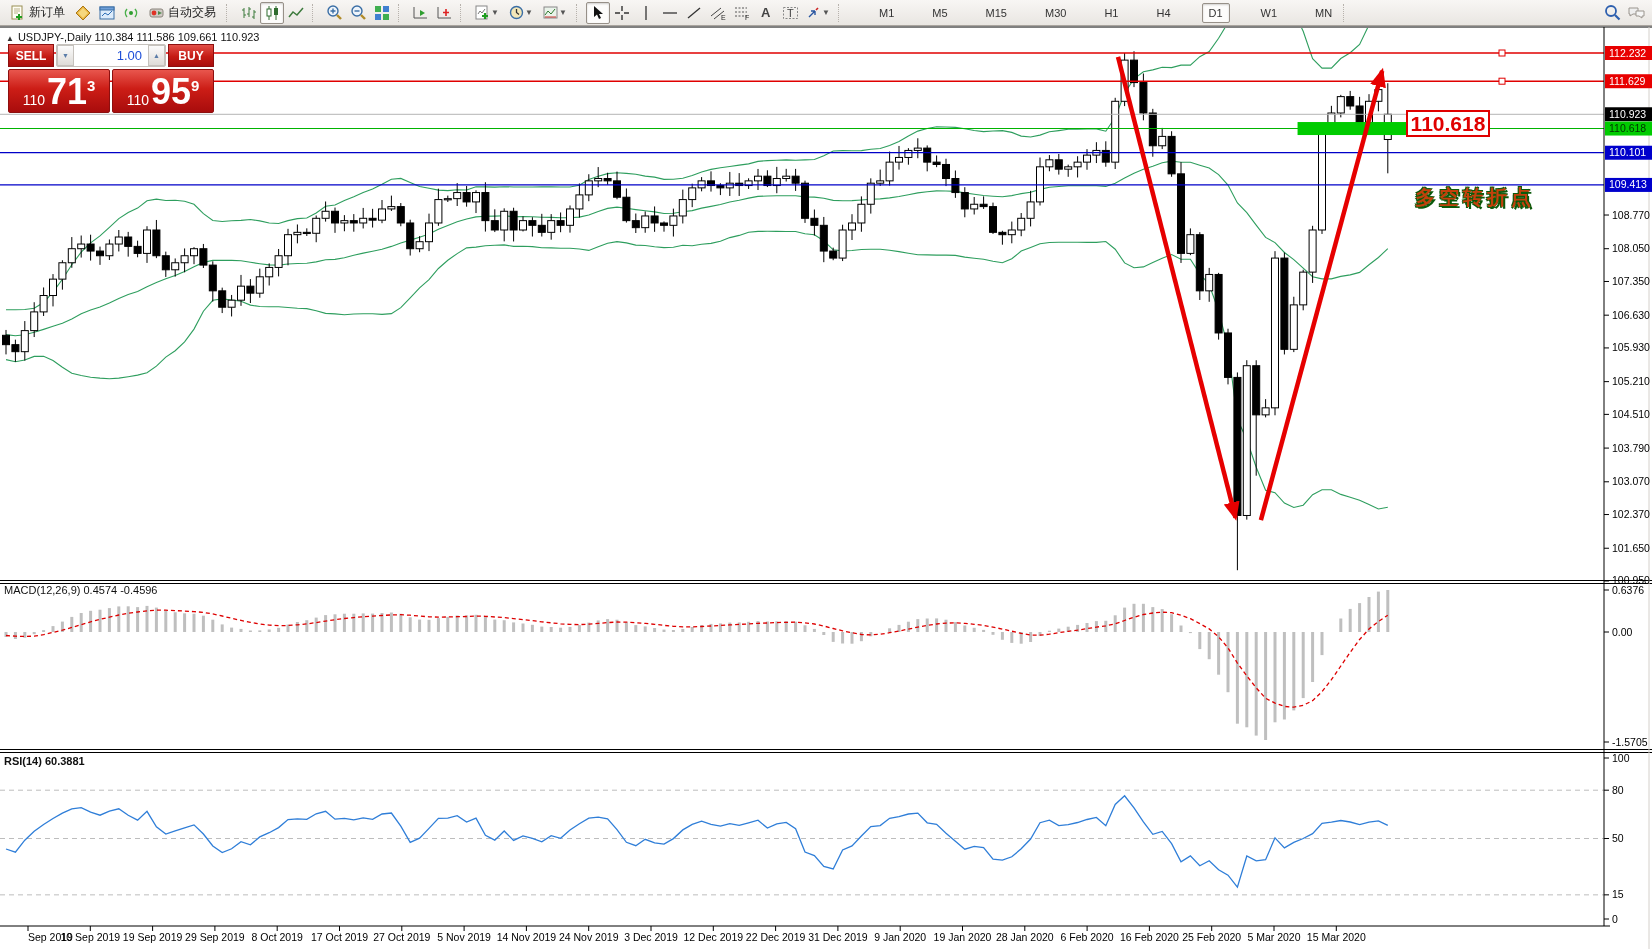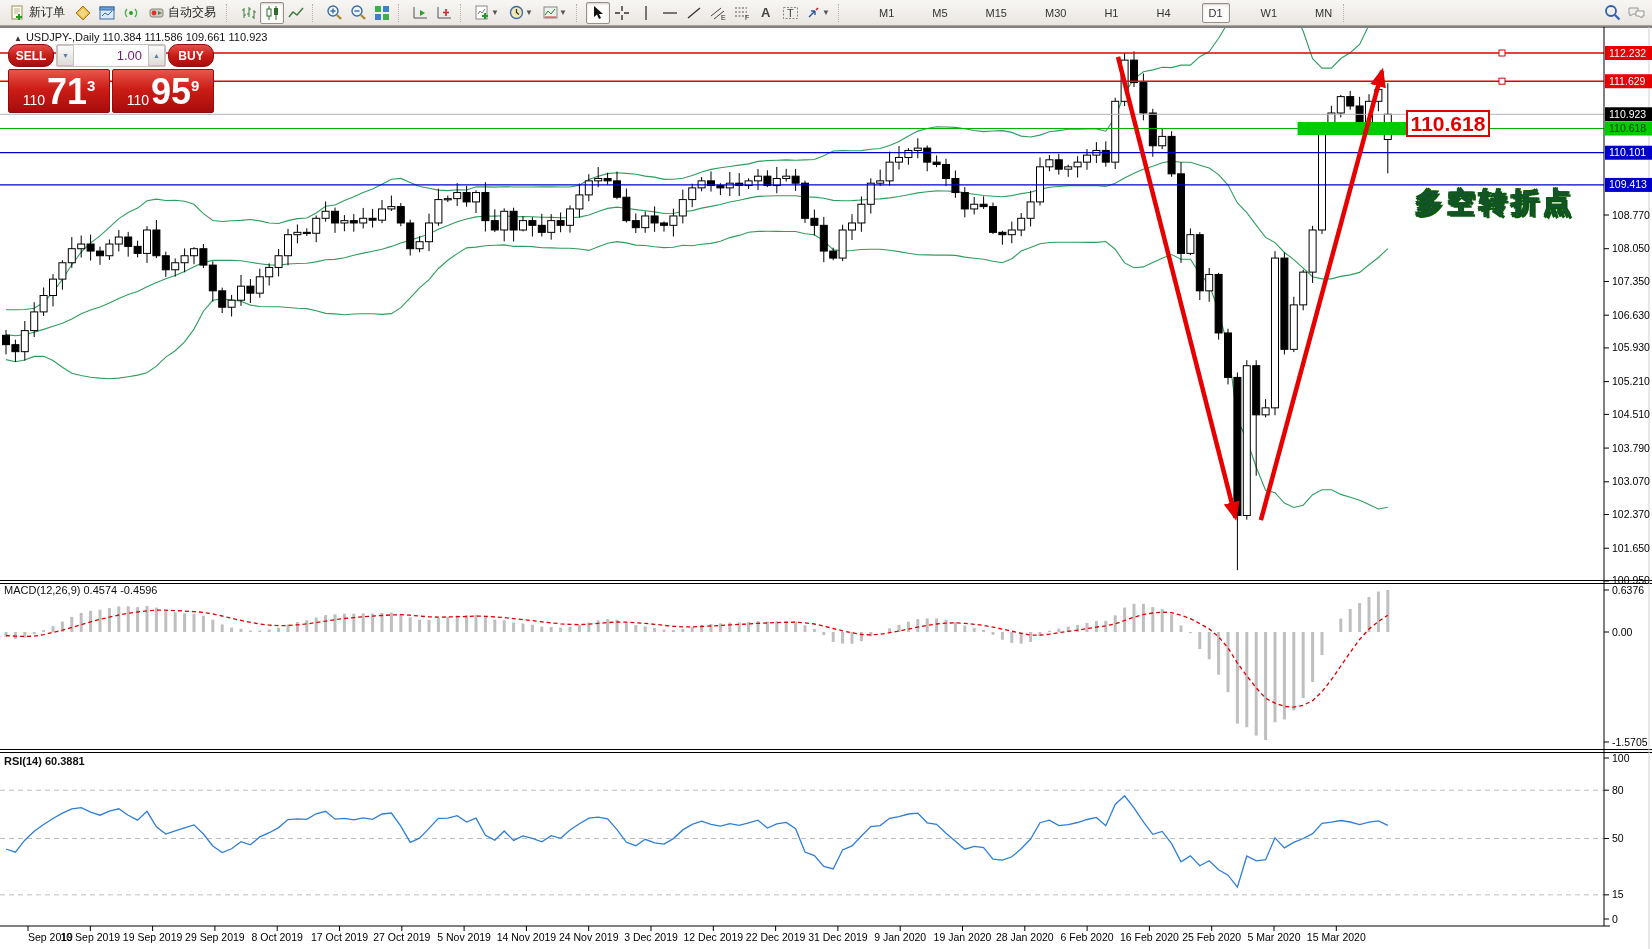--- a/index.html
+++ b/index.html
@@ -19,51 +19,51 @@
   .tbi.pressed, .tf.active { border:1px solid #979088; background:#fdfcfb;
     box-shadow:inset 0 1px 2px rgba(0,0,0,.18);text-align:right; }
   .tb-sep { width:7px; height:18px; border-left:1px dotted #b7b2ac; margin:0 3px 0 4px; }
   .caret { font-size:8px; color:#555; margin-left:1px; }
   .tf { font-size:11px; color:#333; padding:2px 6px; height:20px; display:flex;
     align-items:center; border:1px solid transparent; border-radius:2px;margin-left:24px; }
   .tb-right { margin-left:auto; display:flex; align-items:center; }
 
   
   #chart { position:absolute; left:0; top:0; z-index:1; }
-  .symbol-title { position:absolute; left:14px; top:31px; font-size:11px; color:#111; z-index:10; }
+  .symbol-title { position:absolute; left:6px; top:31px; font-size:11px; color:#111; z-index:10; }
   .symbol-title .tri { font-size:8px; color:#333; margin-right:4px; }
 
   .trade-panel { position:absolute; left:8px; top:44px; width:206px; z-index:20; }
   .tp-row1 { display:flex; align-items:stretch; height:23px; gap:2px; }
   .tp-btn { flex:0 0 46px; color:#fff; font-size:12px; font-weight:bold; text-align:center;
-    border:1px solid #8d0f0f; border-radius:10px;
+    border:1px solid #8d0f0f; border-radius:0;
     background:linear-gradient(#e25048,#c51b14 55%,#a90d0d); }
   .tp-vol { flex:1; display:flex; border:1px solid #c6c2bd; background:#fff; border-radius:2px; }
   .tp-step { width:17px; border:1px solid #c6c2bd; background:linear-gradient(#fbfbfb,#dfdcd8);
     color:#5a7ca8; font-size:7px; }
   .tp-input { flex:1; width:50px; border:0; outline:none; font-size:13px; text-align:right;
-    padding-right:6px; color:#701a75; font-family:"Liberation Sans",sans-serif; }
+    padding-right:6px; color:#1d4ed8; font-family:"Liberation Sans",sans-serif; }
   .tp-row2 { display:flex; gap:2px; margin-top:2px; height:44px; }
   .tp-price { flex:1; color:#fff; border:1px solid #8d0f0f; border-radius:2px;
     background:linear-gradient(#e8564d,#cc1d16 45%,#a80c0c);
     display:flex; align-items:flex-end; justify-content:center; padding-bottom:5px; }
   .tp-small { font-size:14px; font-weight:normal; line-height:1; margin-right:2px; }
   .tp-big { font-size:36px; font-weight:bold; line-height:.82; }
   .tp-sup { font-size:15px; font-weight:bold; line-height:1; vertical-align:top;
     position:relative; top:-14px; }
 
   .ind-label { position:absolute; font-size:11px; color:#111; z-index:10; left:4px; }
   #macd-label { top:584px;text-align:center; }
   #rsi-label { top:755px;font-weight:bold; }
 
   .price-box { position:absolute; left:1406px; top:110px; width:84px; height:27px; z-index:15;
     background:#fff; border:2px solid #e00000; color:#e00000; font-size:21px; font-weight:bold;
     display:flex; align-items:center; justify-content:center; }
-  .cn-note { position:absolute; left:1415px; top:184px; z-index:15; font-size:28px;
-    font-weight:bold; letter-spacing:4px; color:#14532d;
+  .cn-note { position:absolute; left:1415px; top:184px; z-index:15; font-size:20px;
+    font-weight:bold; letter-spacing:4px; color:#c2410c;
     text-shadow:2px 2px 0 #0b5a0b, -1px -1px 0 #0b5a0b, 1px -1px 0 #0b5a0b, -1px 1px 0 #0b5a0b; }
 
   svg text { font-family:"Liberation Sans", sans-serif; }
 </style>
 </head>
 <body>
 
 <div id="stage">
 
   <div class="toolbar">

